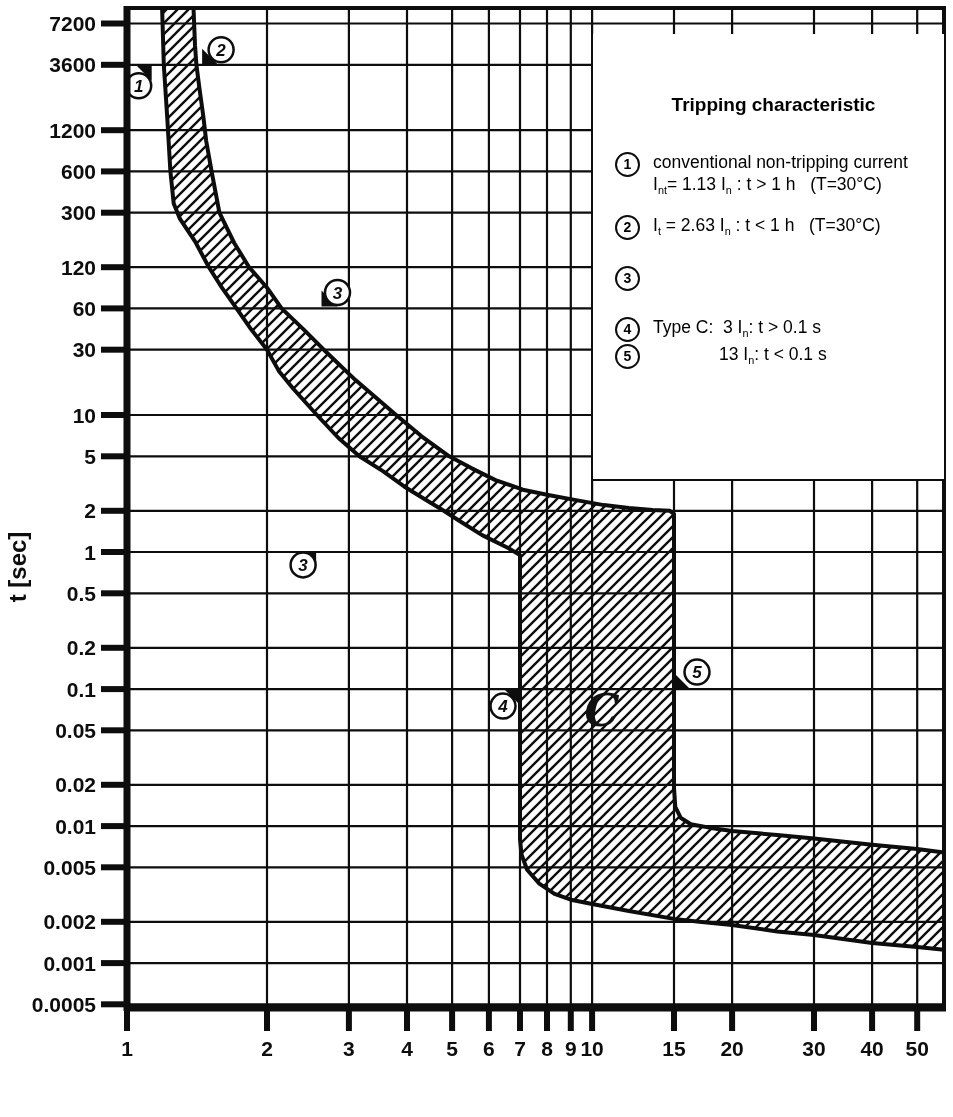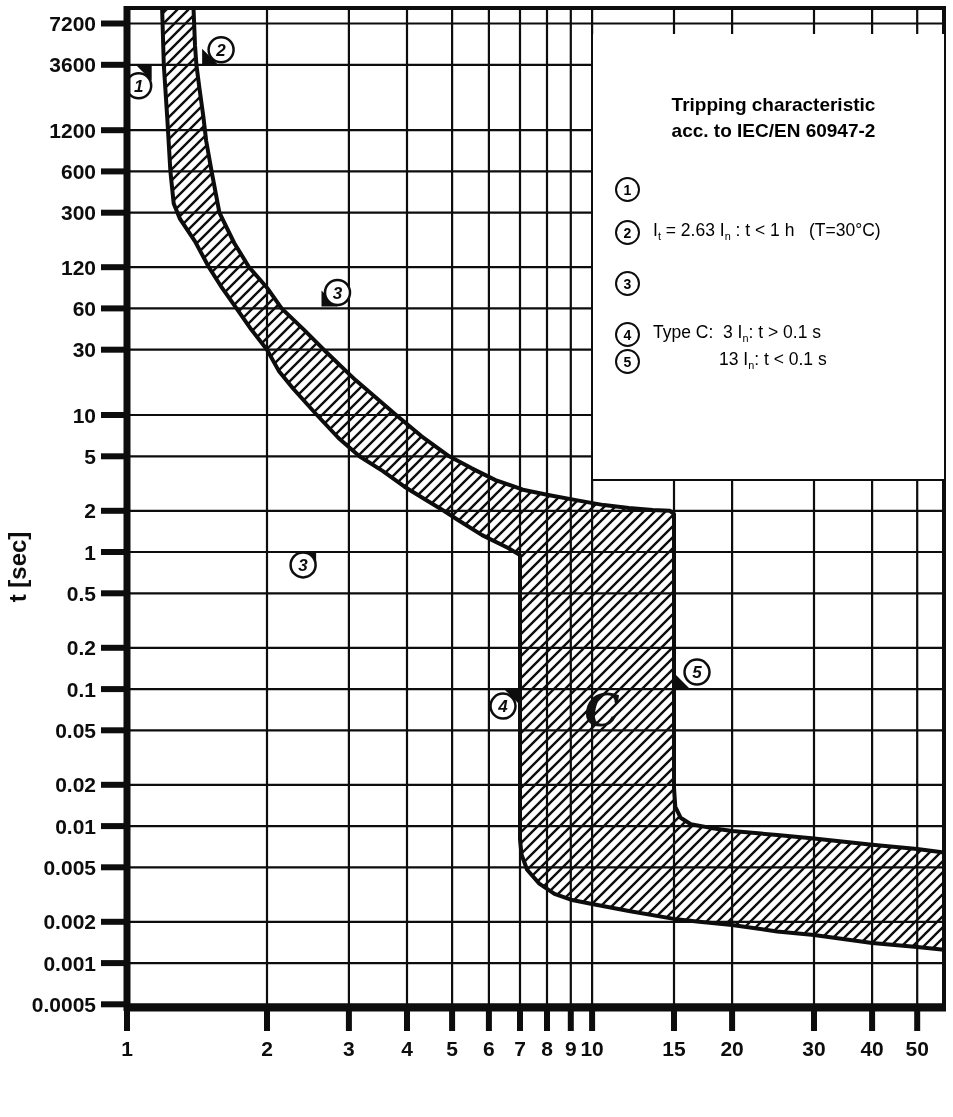--- a/index.html
+++ b/index.html
@@ -195,25 +195,28 @@
         <text x="732.1" y="1056" text-anchor="middle" class="tick-label">20</text>
         <text x="814.0" y="1056" text-anchor="middle" class="tick-label">30</text>
         <text x="872.1" y="1056" text-anchor="middle" class="tick-label">40</text>
         <text x="917.2" y="1056" text-anchor="middle" class="tick-label">50</text>
       </g>
     </svg>
 
   <div class="legend-box">
     <div class="legend-title">
       <div>Tripping characteristic</div>
-      <div>acc. to IEC/EN 60947-2</div>
     </div>
     <div id="legend-items">
         <div class="leg-item">
           <span class="num-circle">1</span>
+          <div class="leg-text">
+            <div class="leg-line"><span>conventional non-tripping current</span></div>
+            <div class="leg-line"><span>I</span><sub>nt</sub><span>= 1.13 I</span><sub>n</sub><span> : t &gt; 1 h   (T=30°C)</span></div>
+          </div>
         </div>
         <div class="leg-item gap-lg">
           <span class="num-circle">2</span>
           <div class="leg-text">
             <div class="leg-line"><span>I</span><sub>t</sub><span> = 2.63 I</span><sub>n</sub><span> : t &lt; 1 h   (T=30°C)</span></div>
           </div>
         </div>
         <div class="leg-item gap-lg">
           <span class="num-circle">3</span>
         </div>

